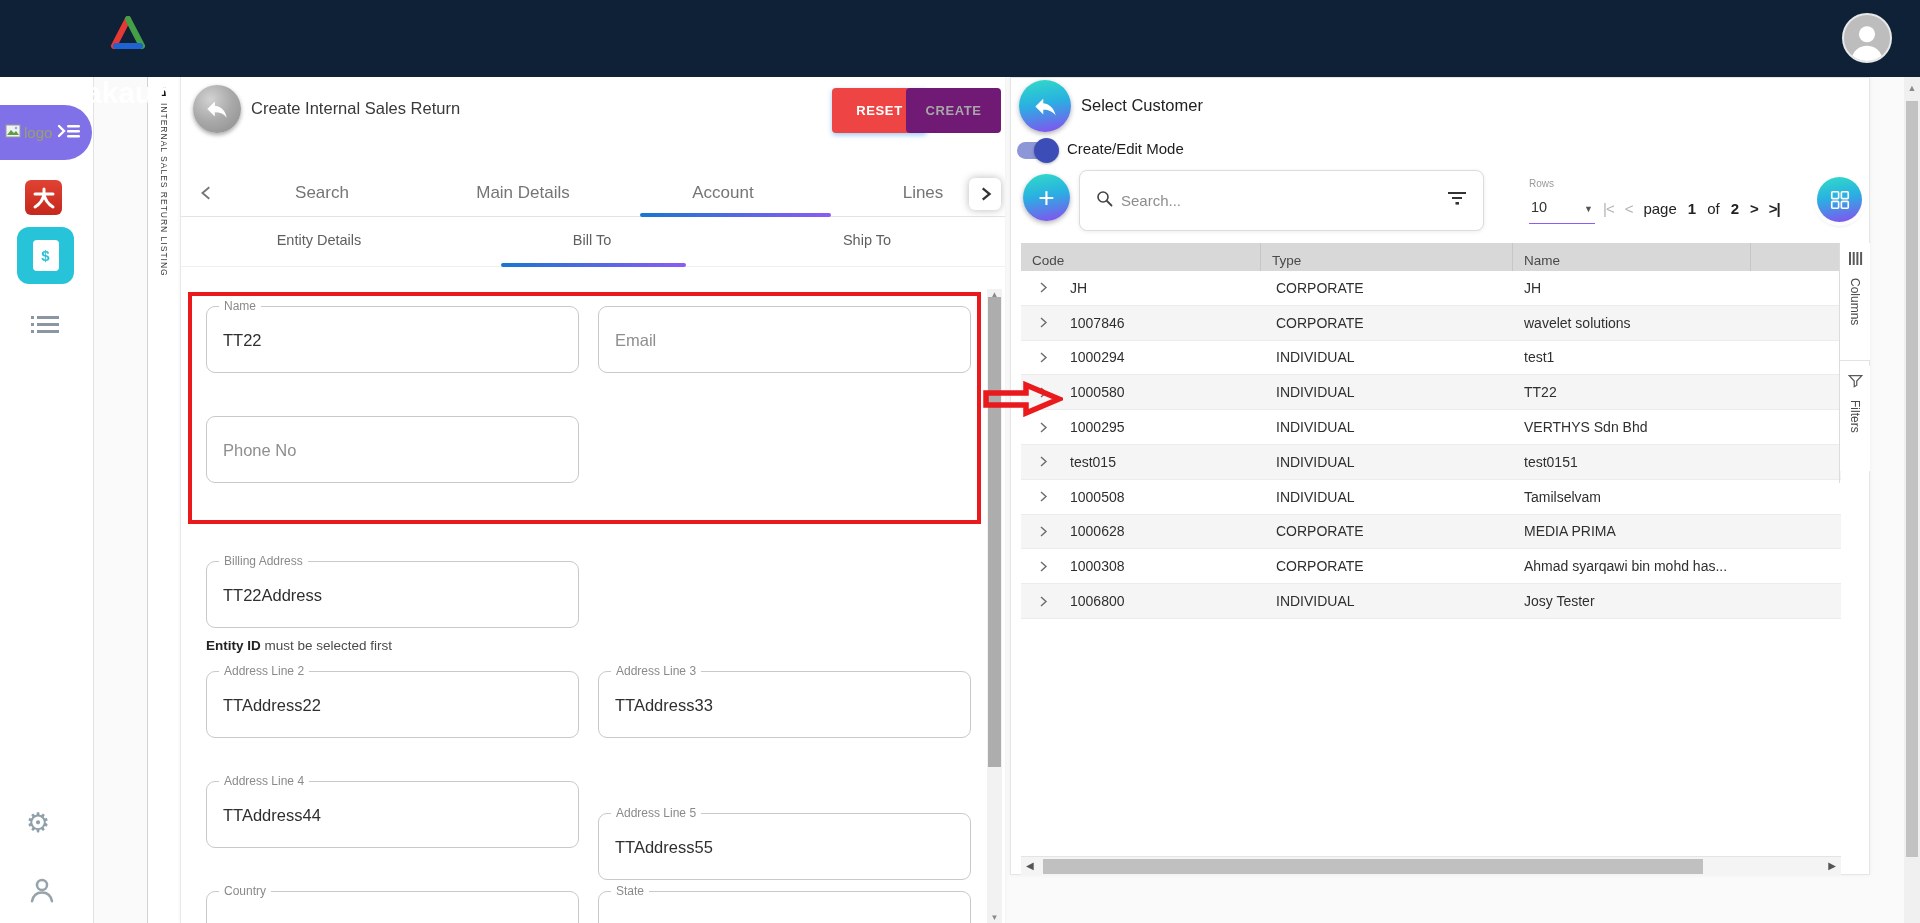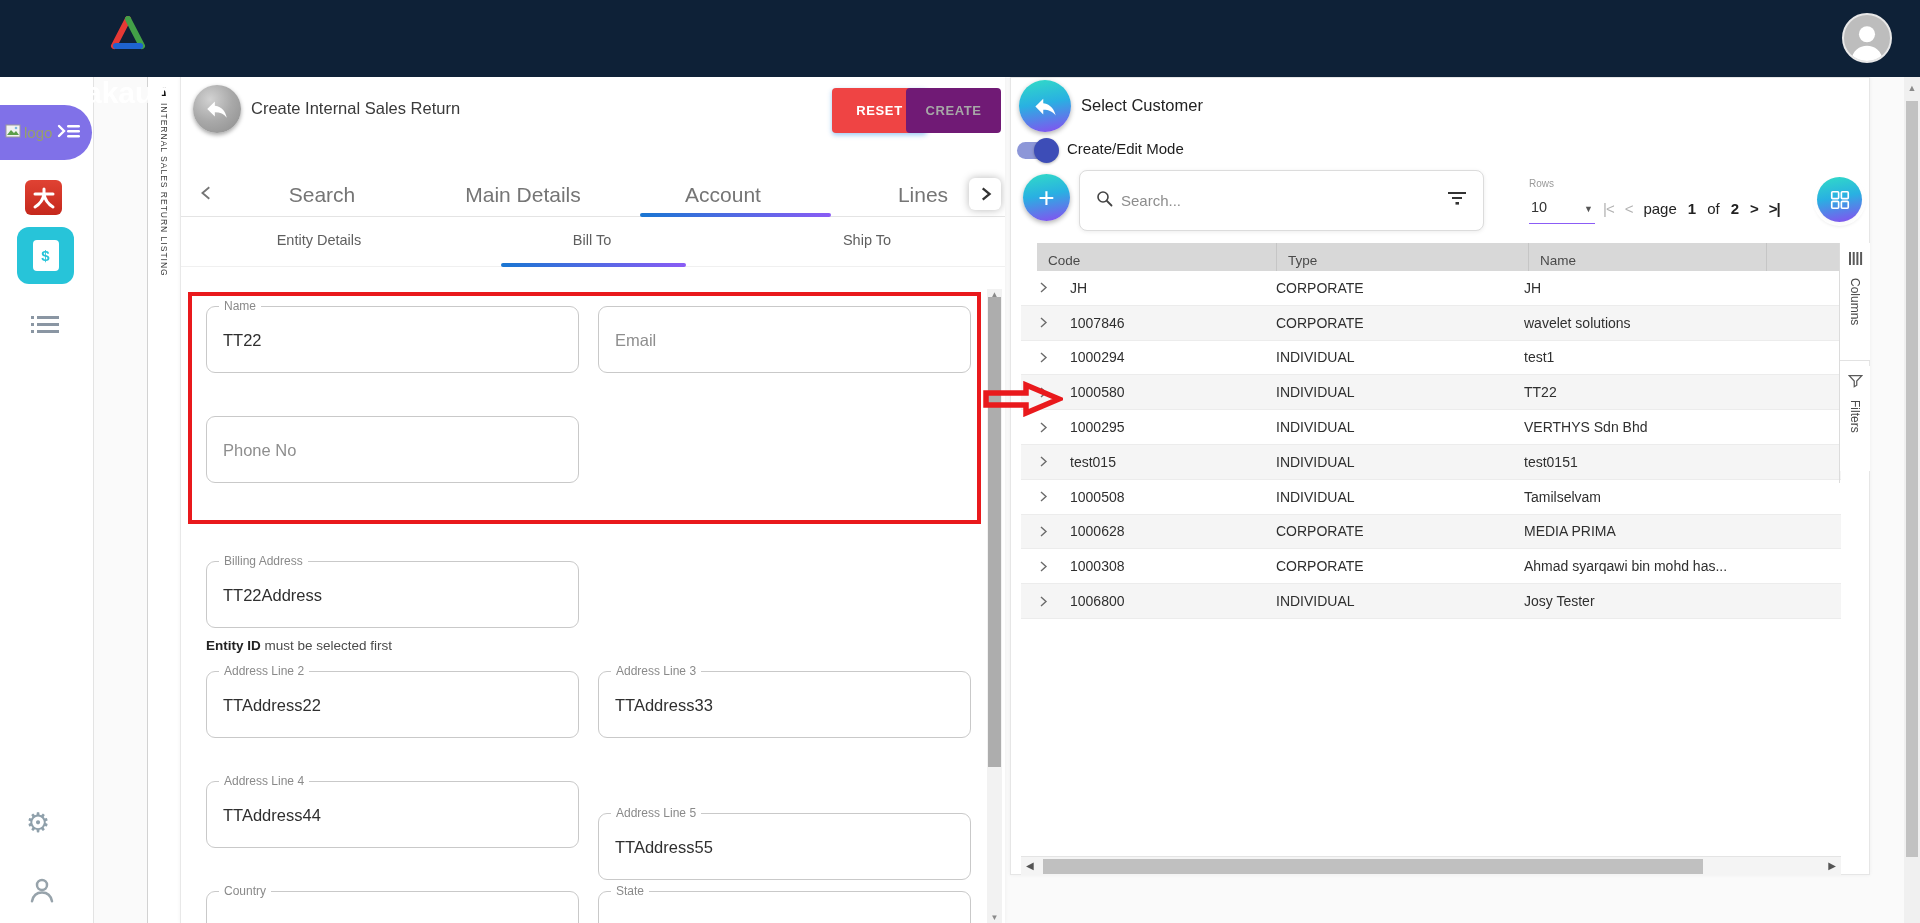--- a/index.html
+++ b/index.html
@@ -43,21 +43,21 @@
   .back-btn { position:absolute; left:12px; top:8px; width:48px; height:48px; border-radius:50%;
               background:radial-gradient(circle at 36% 30%, #d2d2d2 0%, #a9a9a9 48%, #8c8c8c 100%);
               box-shadow:0 2px 4px rgba(0,0,0,.35); display:flex; align-items:center; justify-content:center; }
   .lc-title { position:absolute; left:70px; top:22px; font-size:16.5px; font-weight:500; color:#3a3a3a; }
   .btn { position:absolute; top:11px; width:95px; height:45px; border:none; border-radius:4px;
          font-size:13px; font-weight:700; letter-spacing:.6px; font-family:inherit; }
   .btn-reset { left:651px; background:#ef4444; color:#fff; box-shadow:0 2px 5px rgba(30,136,229,.45); }
   .btn-create { left:725px; background:#701a75; color:#a7a7a7; }
 
   .main-tabs { position:absolute; left:0; top:93px; width:825px; height:47px; border-bottom:1px solid #e4e4e4; }
-  .mtab { position:absolute; top:13px; transform:translateX(-50%); font-size:21px; color:#757575; white-space:nowrap; }
+  .mtab { position:absolute; top:13px; transform:translateX(-50%); font-size:17px; color:#757575; white-space:nowrap; }
   .mt1{left:141px;} .mt2{left:342px;} .mt3{left:542px;} .mt4{left:742px;}
   .m-underline { position:absolute; left:459px; top:43px; width:191px; height:4px;
                  background:linear-gradient(90deg,#1976d2,#8a5cf5); border-radius:2px; }
   .chev-left { position:absolute; left:18px; top:15px; }
   .chev-right-btn { position:absolute; left:788px; top:8px; width:32px; height:32px; background:#fff;
                     border-radius:6px; box-shadow:0 0 8px rgba(0,0,0,.28); display:flex; align-items:center; justify-content:center; }
 
   .sub-tabs { position:absolute; left:0; top:140px; width:825px; height:50px; border-bottom:1px solid #f0f0f0; }
   .stab { position:absolute; top:15px; transform:translateX(-50%); font-size:14.5px; color:#5f5f5f; white-space:nowrap; }
   .st1{left:138px;} .st2{left:411px;} .st3{left:686px;}
@@ -104,21 +104,21 @@
   .rows-value { position:absolute; left:2px; top:3px; font-size:14.5px; color:#333; }
   .rows-caret { position:absolute; right:2px; top:8px; font-size:9px; color:#555; }
   .pager { position:absolute; left:592px; top:122px; display:flex; align-items:center; gap:11px; font-size:15px; color:#222; }
   .pg-dim { color:#b2b2b2; }
   .pg-num { font-weight:700; }
   .pg-nav { letter-spacing:-1px; }
   .grid-btn { position:absolute; left:806px; top:99px; width:45px; height:45px; border-radius:50%;
               box-shadow:0 0 0 4px rgba(255,255,255,.9),0 2px 5px rgba(0,0,0,.3);
               display:flex; align-items:center; justify-content:center; }
 
-  .thead { position:absolute; left:26px; top:165px; width:820px; height:34px; background:#d8d8d8;
+  .thead { position:absolute; left:10px; top:165px; width:820px; height:34px; background:#d8d8d8;
            display:grid; grid-template-columns:240px 252px 238px 90px; align-items:center; }
   .th { font-size:13.5px; color:#4a4a4a; padding-left:11px; border-right:1px solid #c6c6c6; height:100%; display:flex; align-items:center; }
   .th:last-child { border-right:none; }
   .tbody { position:absolute; left:10px; top:193px; width:820px; }
   .trow { display:grid; grid-template-columns:33px 207px 252px 238px 90px; align-items:center; height:34.8px;
           border-bottom:1px solid #ececec; background:#fff; font-size:14px; color:#2f2f2f; }
   .trow.alt { background:#f5f5f5; }
   .trow .exp { display:flex; justify-content:flex-end; padding-right:4px; }
   .trow .c-code { padding-left:16px; }
   .trow .c-type { padding-left:15px; }

